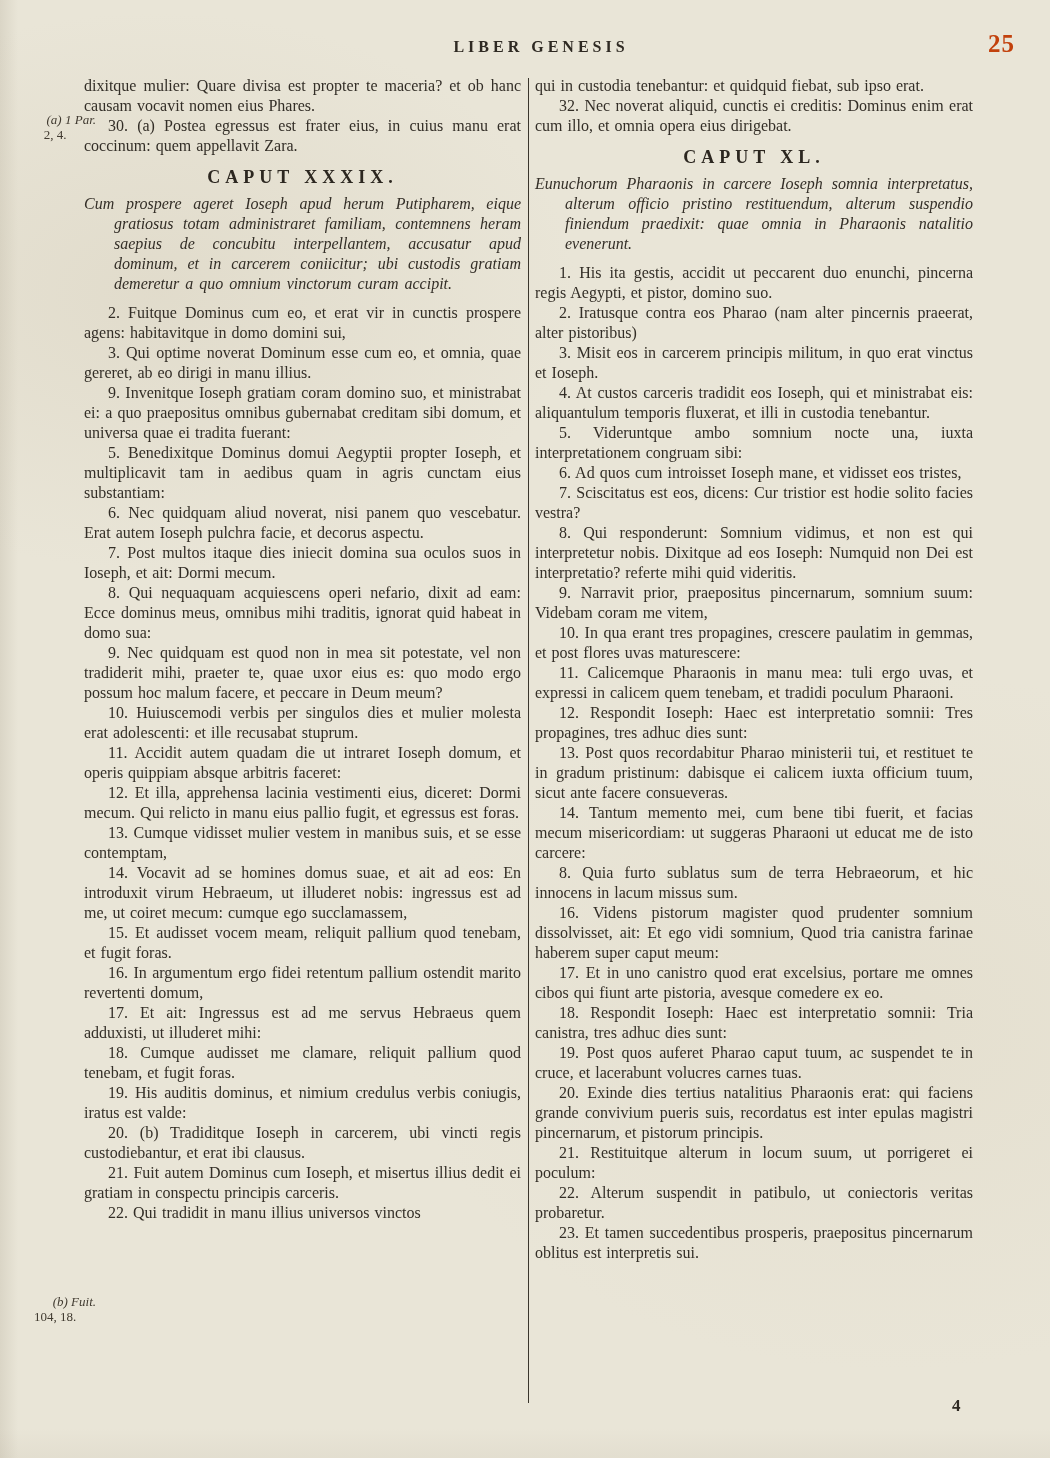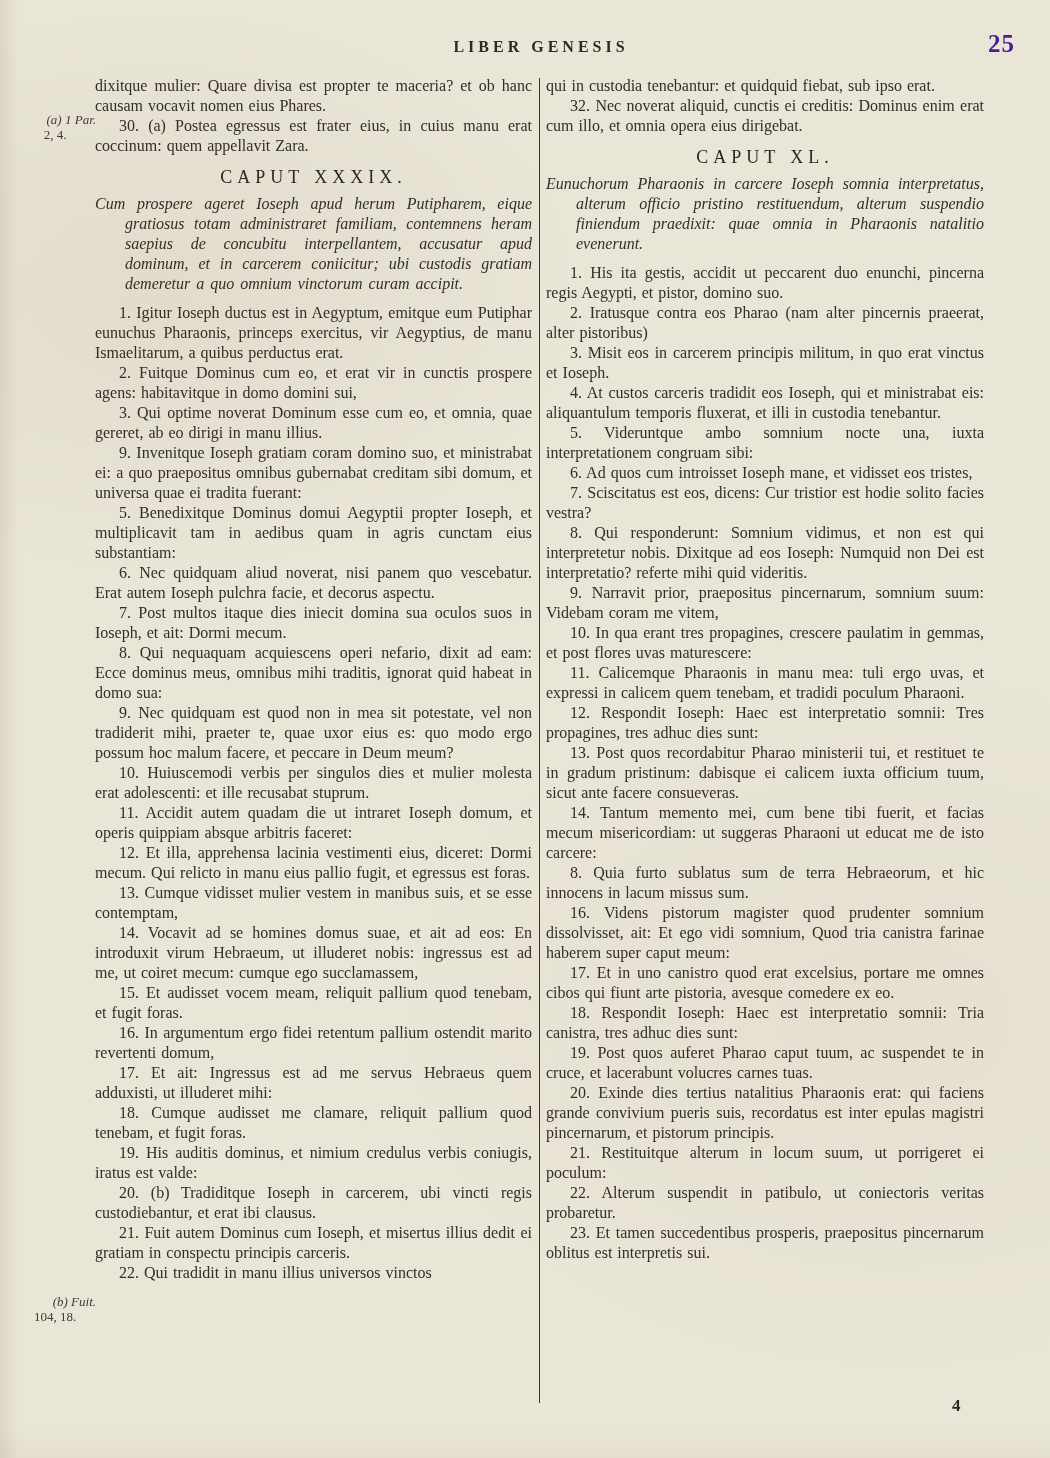--- a/index.html
+++ b/index.html
@@ -18,24 +18,24 @@
   }
   .running-head {
     position: absolute; top: 38px; left: 97px; width: 888px;
     text-align: center;
     font-weight: bold; font-size: 16px; letter-spacing: 4px;
     color: #2f2a23;
   }
   .page-number {
     position: absolute; top: 30px; left: 988px;
     font-weight: bold; font-size: 25px; letter-spacing: 1px;
-    color: #4c1d95;
+    color: #c2410c;
   }
   .columns {
-    position: absolute; top: 76px; left: 95px;
+    position: absolute; top: 76px; left: 84px;
     width: 889px;
     display: flex;
   }
   .text-col {
     font-size: 16px; line-height: 20px;
     text-align: justify;
     word-spacing: 1px;
   }
   .col-left  { width: 437px; }
   .col-right { width: 438px; }
@@ -50,21 +50,21 @@
   .text-col p.continuation { text-indent: 0; }
   .text-col p.summary {
     font-style: italic;
     padding-left: 30px; text-indent: -30px;
     margin-bottom: 9px;
     word-spacing: 2px;
   }
   .text-col h2.chapter-heading {
     margin: 11px 0 7px 0;
     text-align: center; text-indent: 0;
-    font-size: 18px; font-weight: normal; letter-spacing: 5px;
+    font-size: 18px; font-weight: bold; letter-spacing: 5px;
     color: #2c2720;
   }
   .margin-note {
     position: absolute; left: 8px; width: 88px;
     font-size: 13px; line-height: 15px; color: #403a30;
   }
   .margin-note .note-label { display: block; text-align: right; font-style: italic; }
   .margin-note .note-ref { display: block; text-align: center; padding-left: 6px; }
   .note-a { top: 112px; }
   .note-b { top: 1294px; }
@@ -89,21 +89,20 @@
   <span class="note-label">(b) Fuit.</span>
   <span class="note-ref">104, 18.</span>
 </div>
 
 <div class="columns">
   <div class="text-col col-left" id="col-left">
       <p class="continuation">dixitque mulier: Quare divisa est propter te maceria? et ob hanc causam vocavit nomen eius Phares.</p>
       <p class="verse">30. (a) Postea egressus est frater eius, in cuius manu erat coccinum: quem appellavit Zara.</p>
       <h2 class="chapter-heading">CAPUT XXXIX.</h2>
       <p class="summary">Cum prospere ageret Ioseph apud herum Putipharem, eique gratiosus totam administraret familiam, contemnens heram saepius de concubitu interpellantem, accusatur apud dominum, et in carcerem coniicitur; ubi custodis gratiam demeretur a quo omnium vinctorum curam accipit.</p>
-      <p class="verse">1. Igitur Ioseph ductus est in Aegyptum, emitque eum Putiphar eunuchus Pharaonis, princeps exercitus, vir Aegyptius, de manu Ismaelitarum, a quibus perductus erat.</p>
       <p class="verse">2. Fuitque Dominus cum eo, et erat vir in cunctis prospere agens: habitavitque in domo domini sui,</p>
       <p class="verse">3. Qui optime noverat Dominum esse cum eo, et omnia, quae gereret, ab eo dirigi in manu illius.</p>
       <p class="verse">9. Invenitque Ioseph gratiam coram domino suo, et ministrabat ei: a quo praepositus omnibus gubernabat creditam sibi domum, et universa quae ei tradita fuerant:</p>
       <p class="verse">5. Benedixitque Dominus domui Aegyptii propter Ioseph, et multiplicavit tam in aedibus quam in agris cunctam eius substantiam:</p>
       <p class="verse">6. Nec quidquam aliud noverat, nisi panem quo vescebatur. Erat autem Ioseph pulchra facie, et decorus aspectu.</p>
       <p class="verse">7. Post multos itaque dies iniecit domina sua oculos suos in Ioseph, et ait: Dormi mecum.</p>
       <p class="verse">8. Qui nequaquam acquiescens operi nefario, dixit ad eam: Ecce dominus meus, omnibus mihi traditis, ignorat quid habeat in domo sua:</p>
       <p class="verse">9. Nec quidquam est quod non in mea sit potestate, vel non tradiderit mihi, praeter te, quae uxor eius es: quo modo ergo possum hoc malum facere, et peccare in Deum meum?</p>
       <p class="verse">10. Huiuscemodi verbis per singulos dies et mulier molesta erat adolescenti: et ille recusabat stuprum.</p>
       <p class="verse">11. Accidit autem quadam die ut intraret Ioseph domum, et operis quippiam absque arbitris faceret:</p>

